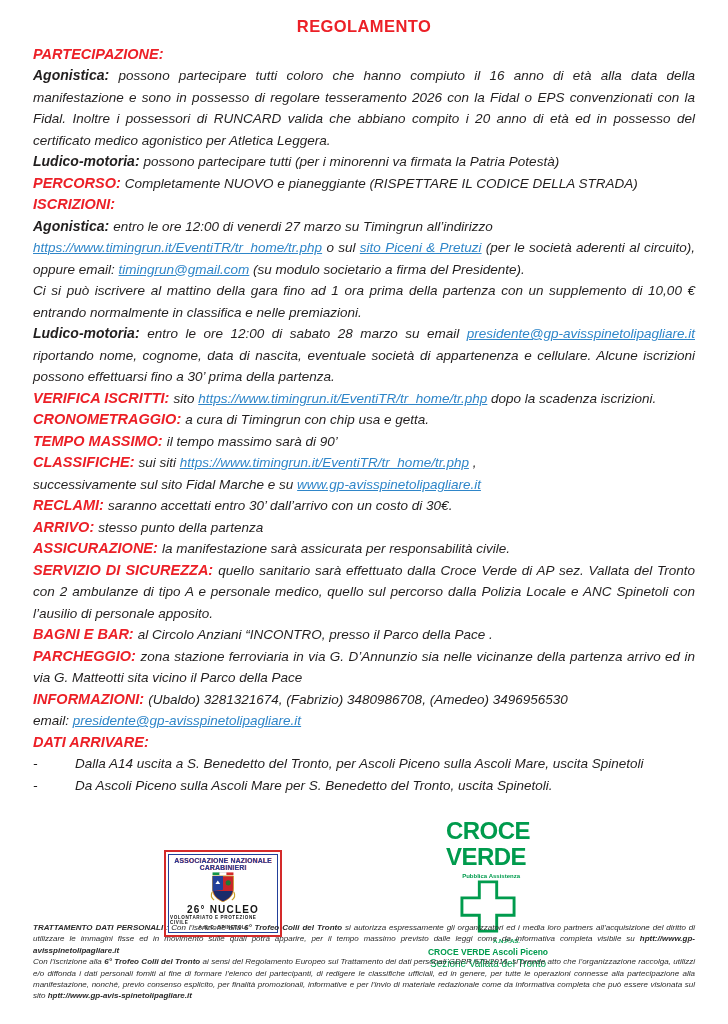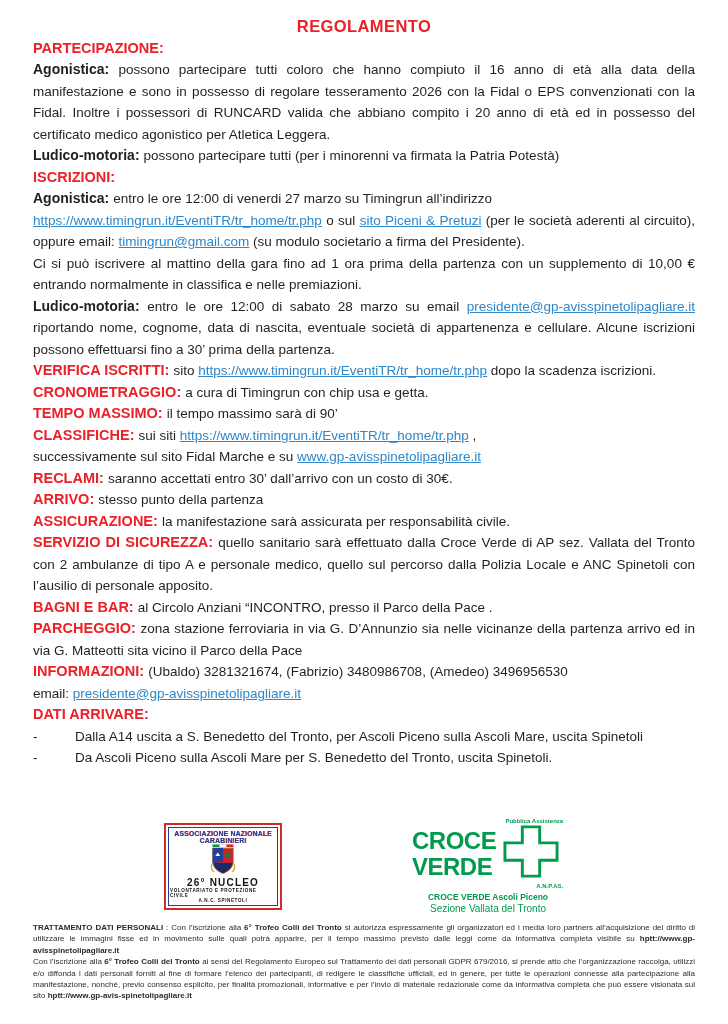--- a/index.html
+++ b/index.html
@@ -3,22 +3,22 @@
 <meta charset="utf-8">
 <style>
   html,body { margin:0; padding:0; background:#ffffff; }
   body { width:728px; height:1024px; overflow:hidden;
          font-family:"Liberation Sans", sans-serif; color:#221f1f; }
   .page { position:relative; width:728px; height:1024px; background:#fff; }
 
   .content { position:absolute; top:16px; left:33px; width:662px;
              font-size:13.5px; line-height:21.5px; }
   .doc-title { text-align:center; font-size:16.5px; font-weight:700;
-               color:#EC2027; letter-spacing:0.4px; }
-  .para { margin:0; }
+               color:#EC2027; letter-spacing:0.4px; margin-bottom:6px; }
+  .para { margin:0;font-style:italic; }
   .para.justify { text-align:justify; }
   .content .s-red  { color:#EC2027; font-weight:700; font-size:14.5px; }
   .content .s-bold { font-weight:700; font-size:14px;margin-top:48px; }
   .s-n {}
   a.s-link { color:#2F86C9; text-decoration:underline; cursor:pointer; }
   .s-marker { display:inline-block; width:42px; }
 
   
   .logos { position:absolute; top:818px; left:0; width:728px;
            display:flex; justify-content:center; align-items:center; gap:130px; }
@@ -27,21 +27,21 @@
               background:#fff; padding:2px; box-sizing:border-box; }
   .anc-inner { border:1px solid #23409A; height:100%; box-sizing:border-box;
                display:flex; flex-direction:column; align-items:center;
                justify-content:flex-end; padding:2px 1px; }
   .anc-title { color:#23409A; font-weight:700; font-size:6.8px; line-height:7.4px;
                letter-spacing:0.2px; text-align:center; text-shadow:0.4px 0 0 #d44; }
   .anc-nucleo { font-weight:700; font-size:10px; letter-spacing:1.2px; color:#141414; }
   .anc-sub { font-weight:700; font-size:4.6px; letter-spacing:0.6px; color:#141414; }
 
   .cv-logo { width:152px; text-align:center; }
-  .cv-top { display:flex; align-items:center; gap:3px; }
+  .cv-top { display:flex; align-items:center; gap:3px;flex-direction:column; }
   .cv-words { font-weight:700; font-size:24px; line-height:26px; color:#009B4D;
               letter-spacing:-0.5px; text-align:left; }
   .cv-crosscol { position:relative; width:64px; }
   .cv-pubblica { font-size:6px; font-weight:700; color:#009B4D; text-align:right;
                  white-space:nowrap; }
   .cv-anpas { font-size:6px; font-weight:700; color:#009B4D; text-align:right;
               margin-top:-1px; }
   .cv-bottom1 { font-size:8.5px; font-weight:700; color:#009B4D; margin-top:3px; }
   .cv-bottom2 { font-size:10px; color:#009B4D; margin-top:1px; }
 
@@ -55,20 +55,21 @@
 <body>
 
 <div class="page">
 
   <div class="content">
     <div class="doc-title">REGOLAMENTO</div>
     <div>
         <div class="para"><span class="s-red">PARTECIPAZIONE:</span></div>
         <div class="para justify"><span class="s-bold">Agonistica: </span><span class="s-n">possono partecipare tutti coloro che hanno compiuto il 16 anno di età alla data della manifestazione e sono in possesso di regolare tesseramento 2026 con la Fidal o EPS convenzionati con la Fidal. Inoltre i possessori di RUNCARD valida che abbiano compito i 20 anno di età ed in possesso del certificato medico agonistico per Atletica Leggera.</span></div>
         <div class="para"><span class="s-bold">Ludico-motoria: </span><span class="s-n">possono partecipare tutti (per i minorenni va firmata la Patria Potestà)</span></div>
+        <div class="para"><span class="s-red">PERCORSO: </span><span class="s-n">Completamente NUOVO e pianeggiante (RISPETTARE IL CODICE DELLA STRADA)</span></div>
         <div class="para"><span class="s-red">ISCRIZIONI:</span></div>
         <div class="para"><span class="s-bold">Agonistica: </span><span class="s-n">entro le ore 12:00 di venerdi 27 marzo su Timingrun all’indirizzo</span></div>
         <div class="para justify"><a class="s-link">https://www.timingrun.it/EventiTR/tr_home/tr.php</a><span class="s-n"> o sul </span><a class="s-link">sito Piceni &amp; Pretuzi</a><span class="s-n"> (per le società aderenti al circuito), oppure email: </span><a class="s-link">timingrun@gmail.com</a><span class="s-n"> (su modulo societario a firma del Presidente).</span></div>
         <div class="para justify"><span class="s-n">Ci si può iscrivere al mattino della gara fino ad 1 ora prima della partenza con un supplemento di 10,00 € entrando normalmente in classifica e nelle premiazioni.</span></div>
         <div class="para justify"><span class="s-bold">Ludico-motoria: </span><span class="s-n">entro le ore 12:00 di sabato 28 marzo su email </span><a class="s-link">presidente@gp-avisspinetolipagliare.it</a><span class="s-n"> riportando nome, cognome, data di nascita, eventuale società di appartenenza e cellulare. Alcune iscrizioni possono effettuarsi fino a 30’ prima della partenza.</span></div>
         <div class="para"><span class="s-red">VERIFICA ISCRITTI: </span><span class="s-n">sito </span><a class="s-link">https://www.timingrun.it/EventiTR/tr_home/tr.php</a><span class="s-n"> dopo la scadenza iscrizioni.</span></div>
         <div class="para"><span class="s-red">CRONOMETRAGGIO: </span><span class="s-n"> a cura di Timingrun con chip usa e getta.</span></div>
         <div class="para"><span class="s-red">TEMPO MASSIMO: </span><span class="s-n">il tempo massimo sarà di 90’</span></div>
         <div class="para"><span class="s-red">CLASSIFICHE: </span><span class="s-n">sui siti </span><a class="s-link">https://www.timingrun.it/EventiTR/tr_home/tr.php</a><span class="s-n"> ,</span></div>
         <div class="para"><span class="s-n">successivamente sul sito Fidal Marche e su </span><a class="s-link">www.gp-avisspinetolipagliare.it</a></div>

